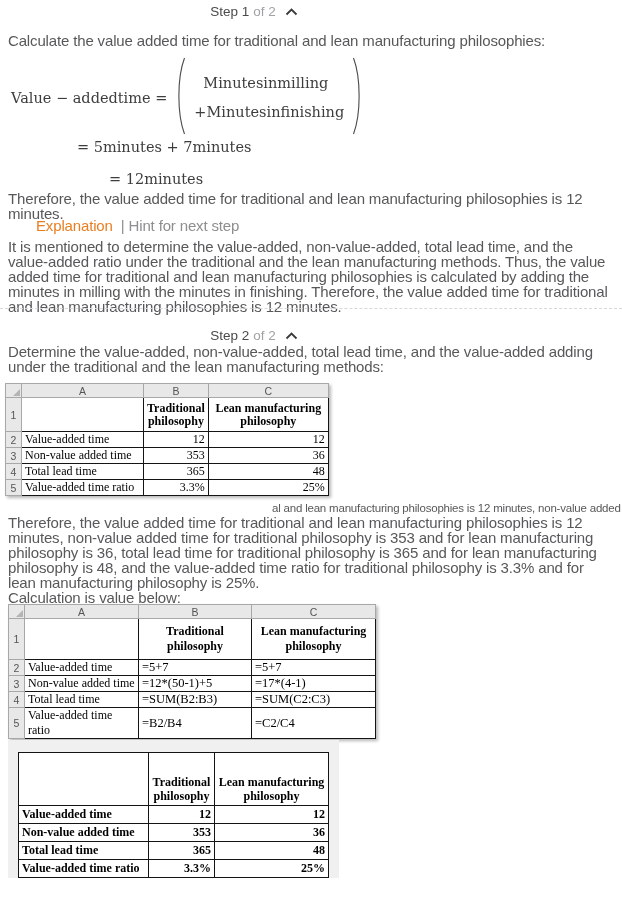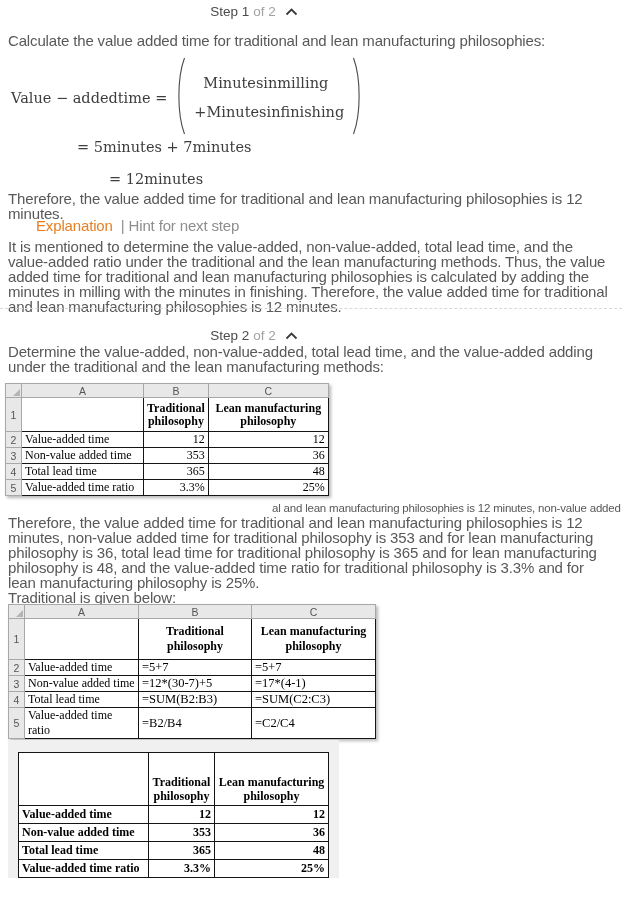--- a/index.html
+++ b/index.html
@@ -154,21 +154,21 @@
       <td class="cell num">3.3%</td>
       <td class="cell num">25%</td>
     </tr>
   </tbody>
     </table>
 
   <div class="frag">al and lean manufacturing philosophies is 12 minutes, non-value added time</div>
 
   <div class="abs" style="left:8px;top:515px;">
     <div class="para w">Therefore, the value added time for traditional and lean manufacturing philosophies is 12 minutes, non-value added time for traditional philosophy is 353 and for lean manufacturing philosophy is 36, total lead time for traditional philosophy is 365 and for lean manufacturing philosophy is 48, and the value-added time ratio for traditional philosophy is 3.3% and for lean manufacturing philosophy is 25%.</div>
-    <div class="para">Traditional is given below:</div>
+    <div class="para">Calculation is value below:</div>
   </div>
 
   <table class="xl t2 shadow">
     <colgroup>
         <col style="width:16px;">
         <col style="width:114px;">
         <col style="width:113px;">
         <col style="width:124px;">
       </colgroup>
     <tbody>
@@ -188,21 +188,21 @@
     </tr>
     <tr class="data">
       <td class="rownum">2</td>
       <td class="cell">Value-added time</td>
       <td class="cell formula">=5+7</td>
       <td class="cell formula">=5+7</td>
     </tr>
     <tr class="data">
       <td class="rownum">3</td>
       <td class="cell">Non-value added time</td>
-      <td class="cell formula">=12*(30-7)+5</td>
+      <td class="cell formula">=12*(50-1)+5</td>
       <td class="cell formula">=17*(4-1)</td>
     </tr>
     <tr class="data">
       <td class="rownum">4</td>
       <td class="cell">Total lead time</td>
       <td class="cell formula">=SUM(B2:B3)</td>
       <td class="cell formula">=SUM(C2:C3)</td>
     </tr>
     <tr class="data">
       <td class="rownum">5</td>

